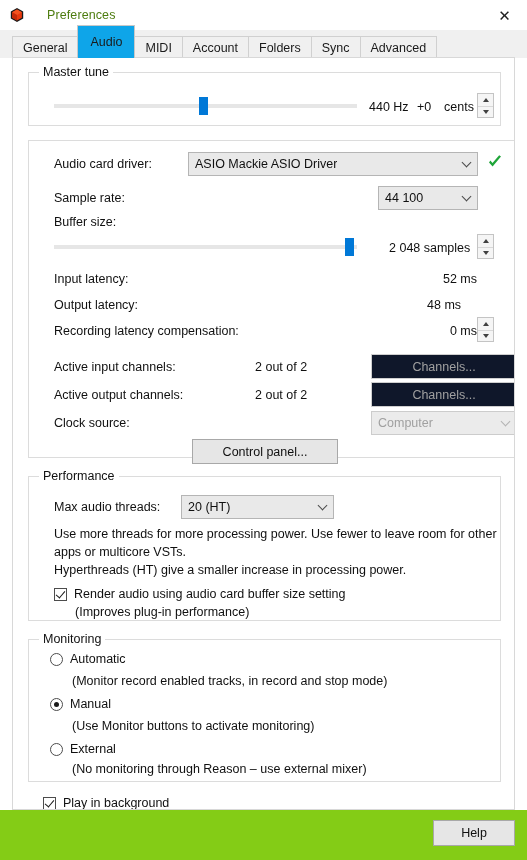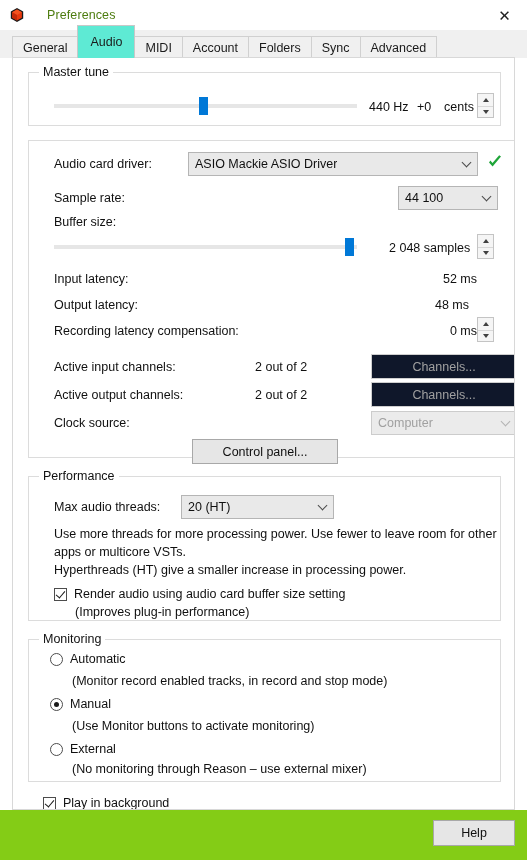--- a/index.html
+++ b/index.html
@@ -43,21 +43,21 @@
     height: 22px; padding: 0 10px;
     display: flex; align-items: center;
     background: #f0f0f0;
     border: 1px solid #d0d0d0;
     border-bottom: none;
     font-size: 12.5px; color: #1a1a1a;
     margin-right: -1px;
     cursor: default;
   }
   .tab.selected {
-    background: #5eead4;
+    background: #0ea5e9;
     height: 25px;
     border-color: #c8c8c8;
     position: relative; z-index: 3;
     padding: 16px 12px;
   }
 
   
   .panel {
     position: absolute; left: 12px; right: 12px; top: 57px; bottom: 50px;
     background: #ffffff;
@@ -234,21 +234,21 @@
         <span class="ctext">ASIO Mackie ASIO Driver</span>
         <span class="chev"></span>
       </div>
       <div class="green-check" style="left:458px; top:13px;">
         <svg width="16" height="16" viewBox="0 0 16 16">
           <path d="M2 8.4 L5.6 12.4 L14 2.6 L12.2 1.2 L5.5 9.0 L3.4 6.6 Z" fill="#1fa539"></path>
         </svg>
       </div>
 
       <div class="lbl" style="position:absolute; left:25px; top:50px;">Sample rate:</div>
-      <div class="combo" style="left:369px; top:45px; width:100px;">
+      <div class="combo" style="left:349px; top:45px; width:100px;">
         <span class="ctext">44 100</span>
         <span class="chev"></span>
       </div>
 
       <div class="lbl" style="position:absolute; left:25px; top:74px;">Buffer size:</div>
 
       <div class="slider" style="left:25px; top:97px; width:303px;">
         <div class="track"></div>
         <div class="thumb" style="left:96%;"></div>
       </div>
@@ -259,21 +259,21 @@
           </div>
         <div class="sb">
             <span class="arrow down"></span>
           </div>
       </div>
 
       <div class="lbl" style="position:absolute; left:25px; top:131px;">Input latency:</div>
       <div class="val" style="position:absolute; left:398px; top:131px; width:50px; text-align:right;">52 ms</div>
 
       <div class="lbl" style="position:absolute; left:25px; top:157px;">Output latency:</div>
-      <div class="val" style="position:absolute; left:398px; top:157px; width:50px; text-align:center;">48 ms</div>
+      <div class="val" style="position:absolute; left:398px; top:157px; width:50px; text-align:left;">48 ms</div>
 
       <div class="lbl" style="position:absolute; left:25px; top:183px;">Recording latency compensation:</div>
       <div class="val" style="position:absolute; left:398px; top:183px; width:50px; text-align:right;">0 ms</div>
       <div class="spin" style="left:448px; top:176px;">
         <div class="sb">
             <span class="arrow up"></span>
           </div>
         <div class="sb">
             <span class="arrow down"></span>
           </div>

